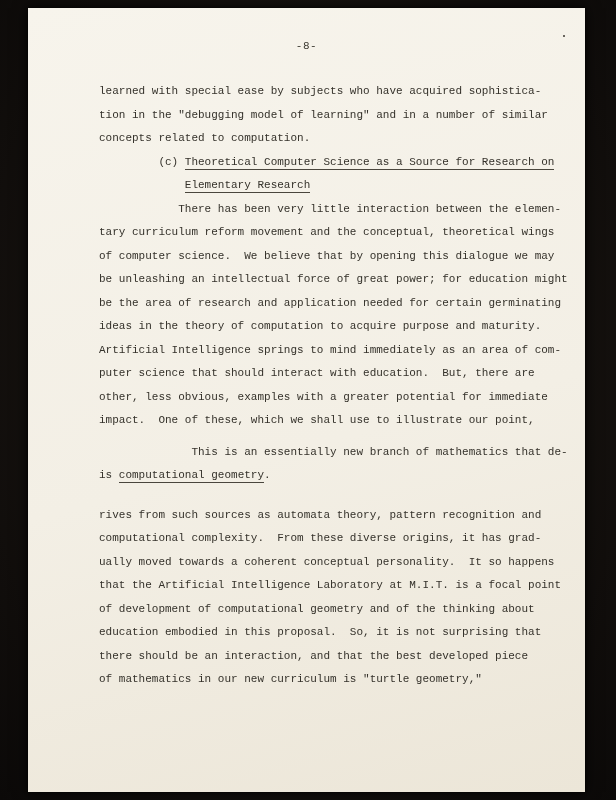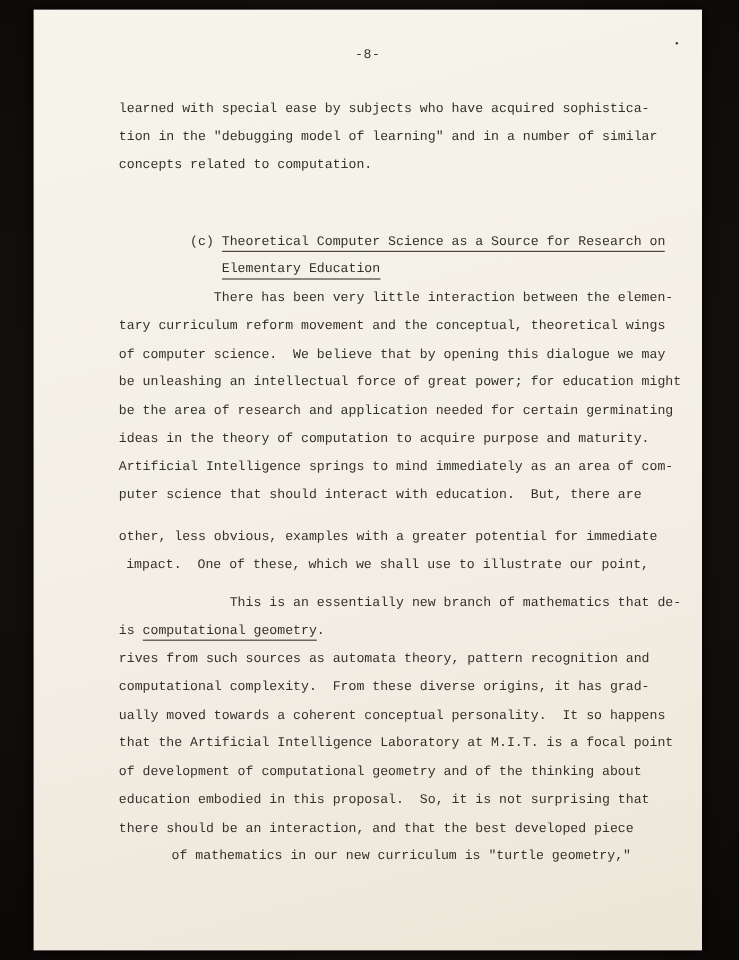--- a/index.html
+++ b/index.html
@@ -64,38 +64,38 @@
 </head>
 <body>
 
 <div class="canvas">
   <div class="paper">
     <div class="page-number">-8-</div>
     <div class="page-body" id="page-body">
         <div class="text-line" style="padding-left: 0ch;"><span class="">learned with special ease by subjects who have acquired sophistica-</span></div>
         <div class="text-line" style="padding-left: 0ch;"><span class="">tion in the "debugging model of learning" and in a number of similar</span></div>
         <div class="text-line" style="padding-left: 0ch;"><span class="">concepts related to computation.</span></div>
-        <div class="text-line" style="padding-left: 9ch; margin-top: 40px;"><span class="">(c) </span><span class="seg-underline">Theoretical Computer Science as a Source for Research on</span></div>
-        <div class="text-line" style="padding-left: 13ch;"><span class="seg-underline">Elementary Education</span></div>
+        <div class="text-line" style="padding-left: 9ch;"><span class="">(c) </span><span class="seg-underline">Theoretical Computer Science as a Source for Research on</span></div>
+        <div class="text-line" style="padding-left: 13ch;"><span class="seg-underline">Elementary Research</span></div>
         <div class="text-line" style="padding-left: 12ch;"><span class="">There has been very little interaction between the elemen-</span></div>
         <div class="text-line" style="padding-left: 0ch; text-align: center;"><span class="">tary curriculum reform movement and the conceptual, theoretical wings</span></div>
         <div class="text-line" style="padding-left: 0ch;"><span class="">of computer science.  We believe that by opening this dialogue we may</span></div>
         <div class="text-line" style="padding-left: 0ch;"><span class="">be unleashing an intellectual force of great power; for education might</span></div>
         <div class="text-line" style="padding-left: 0ch;"><span class="">be the area of research and application needed for certain germinating</span></div>
         <div class="text-line" style="padding-left: 0ch;"><span class="">ideas in the theory of computation to acquire purpose and maturity.</span></div>
         <div class="text-line" style="padding-left: 0ch;"><span class="">Artificial Intelligence springs to mind immediately as an area of com-</span></div>
         <div class="text-line" style="padding-left: 0ch;"><span class="">puter science that should interact with education.  But, there are</span></div>
-        <div class="text-line" style="padding-left: 0ch; margin-top: 11px;"><span class="">other, less obvious, examples with a greater potential for immediate</span></div>
-        <div class="text-line" style="padding-left: 0ch; text-align: center;"><span class="">impact.  One of these, which we shall use to illustrate our point,</span></div>
+        <div class="text-line" style="padding-left: 0ch;"><span class="">other, less obvious, examples with a greater potential for immediate</span></div>
+        <div class="text-line" style="padding-left: 0ch;"><span class="">impact.  One of these, which we shall use to illustrate our point,</span></div>
         <div class="text-line gap-before" style="padding-left: 14ch;"><span class="">This is an essentially new branch of mathematics that de-</span></div>
         <div class="text-line" style="padding-left: 0ch;"><span class="">is </span><span class="seg-underline">computational geometry</span><span class="">.</span></div>
-        <div class="text-line" style="padding-left: 0ch;"><span class="">rives from such sources as automata theory, pattern recognition and</span></div>
+        <div class="text-line" style="padding-left: 0ch; margin-top: 16px;"><span class="">rives from such sources as automata theory, pattern recognition and</span></div>
         <div class="text-line" style="padding-left: 0ch;"><span class="">computational complexity.  From these diverse origins, it has grad-</span></div>
         <div class="text-line" style="padding-left: 0ch;"><span class="">ually moved towards a coherent conceptual personality.  It so happens</span></div>
         <div class="text-line" style="padding-left: 0ch;"><span class="">that the Artificial Intelligence Laboratory at M.I.T. is a focal point</span></div>
         <div class="text-line" style="padding-left: 0ch;"><span class="">of development of computational geometry and of the thinking about</span></div>
         <div class="text-line" style="padding-left: 0ch;"><span class="">education embodied in this proposal.  So, it is not surprising that</span></div>
         <div class="text-line" style="padding-left: 0ch;"><span class="">there should be an interaction, and that the best developed piece</span></div>
-        <div class="text-line" style="padding-left: 0ch; margin-left: 44px;"><span class="">of mathematics in our new curriculum is "turtle geometry,"</span></div>
+        <div class="text-line" style="padding-left: 0ch;"><span class="">of mathematics in our new curriculum is "turtle geometry,"</span></div>
       </div>
     <div class="ink-speck"></div>
   </div>
 </div>
 
 </body></html>

